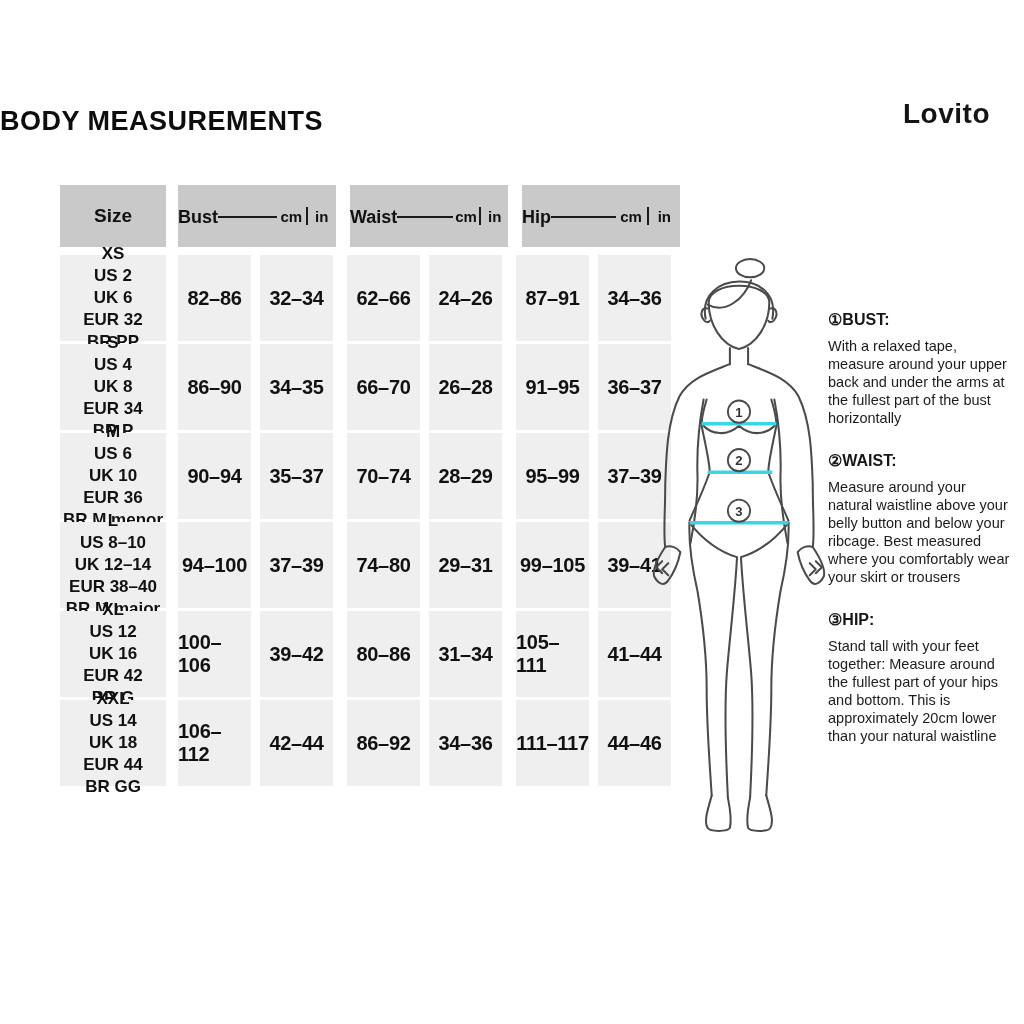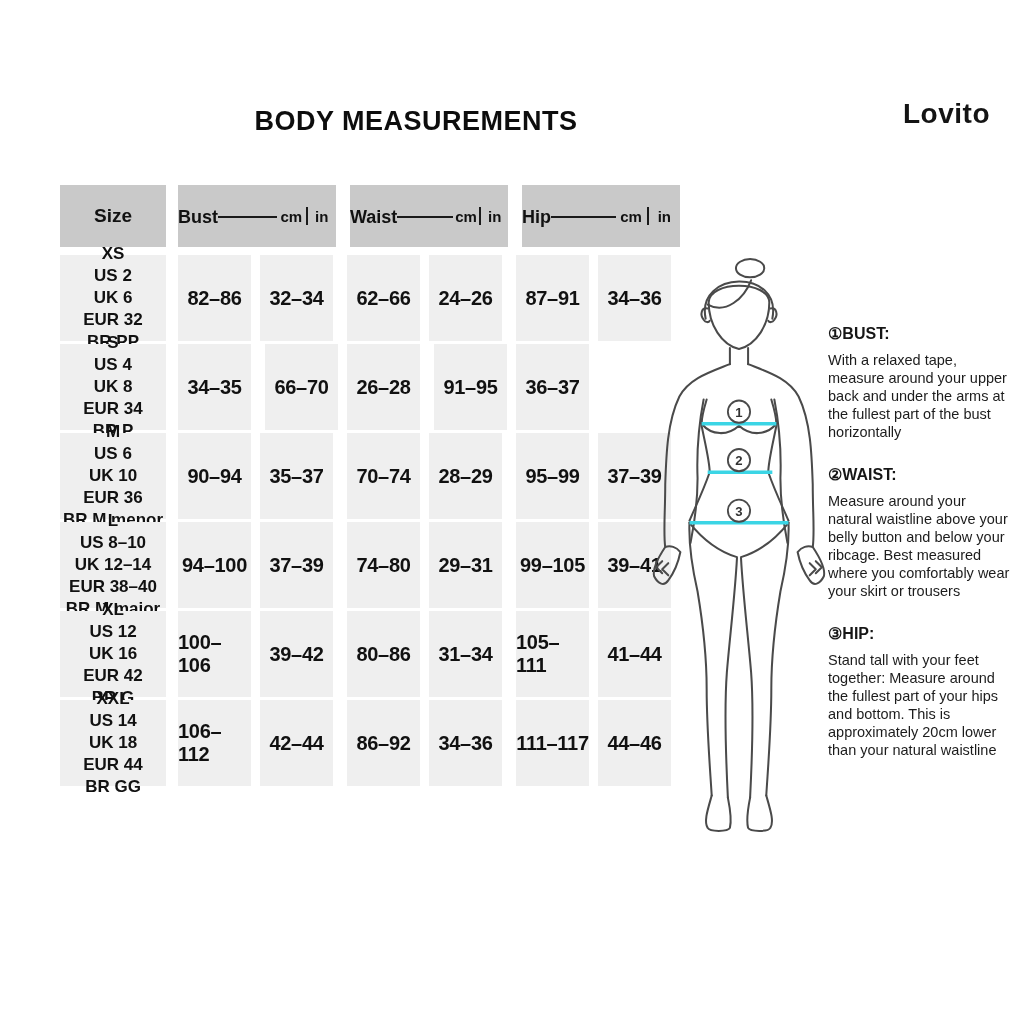--- a/index.html
+++ b/index.html
@@ -6,21 +6,21 @@
   body{
     width:1024px;height:1024px;background:#ffffff;
     font-family:"Liberation Sans", sans-serif;color:#111;
     position:relative;overflow:hidden;
   }
   .page{position:absolute;inset:0;}
 
   
   .title{
     position:absolute;top:106px;left:0;width:832px;
-    text-align:center;font-size:27px;font-weight:800;letter-spacing:.5px;
+    font-size:27px;font-weight:800;letter-spacing:.5px;
     color:#0d0d0d;
   }
   .brand{
     position:absolute;top:98px;right:34px;
     font-size:28px;font-weight:800;color:#141414;letter-spacing:.5px;
   }
 
   
   .size-table{position:absolute;left:33px;top:185px;width:611px;padding-left:27px;}
   .t-row{display:flex;margin-bottom:3px;}
@@ -45,21 +45,21 @@
   .size-cell{
     font-size:17px;font-weight:700;line-height:22px;text-align:center;
     white-space:pre-line;
   }
 
   
   .figure-wrap{position:absolute;left:648px;top:252px;width:184px;height:586px;}
   .figure-wrap svg{width:100%;height:100%;}
 
   
-  .guide{position:absolute;left:828px;top:324px;width:184px;}
+  .guide{position:absolute;left:828px;top:310px;width:184px;}
   .guide-section{margin-bottom:24px;}
   .guide-heading{font-size:16px;font-weight:700;margin:0 0 8px 0;color:#161616;}
   .guide-body{font-size:14.5px;line-height:18px;margin:0;color:#1c1c1c;}
 </style>
 </head>
 <body>
 
 <div class="page">
 
   <div class="title">BODY MEASUREMENTS</div>
@@ -114,20 +114,21 @@
       <div class="cell num-col gap-small">87–91</div>
       <div class="cell num-col gap-none">34–36</div>
     </div>
 
     <div class="t-row data-row">
       <div class="cell size-col size-cell">S
 US 4
 UK 8
 EUR 34
 BR P</div>
+      <div class="cell num-col gap-small">86–90</div>
       <div class="cell num-col gap-big">34–35</div>
       <div class="cell num-col gap-small">66–70</div>
       <div class="cell num-col gap-big">26–28</div>
       <div class="cell num-col gap-small">91–95</div>
       <div class="cell num-col gap-none">36–37</div>
     </div>
 
     <div class="t-row data-row">
       <div class="cell size-col size-cell">M
 US 6

